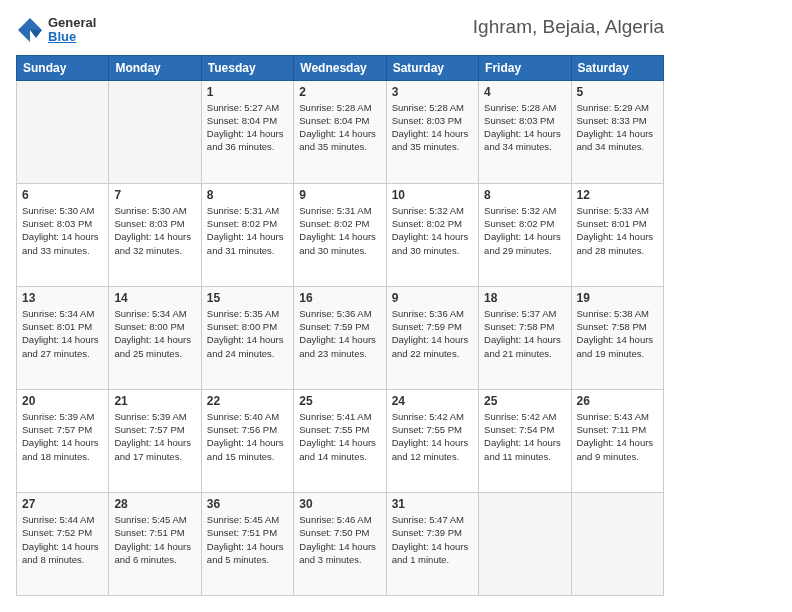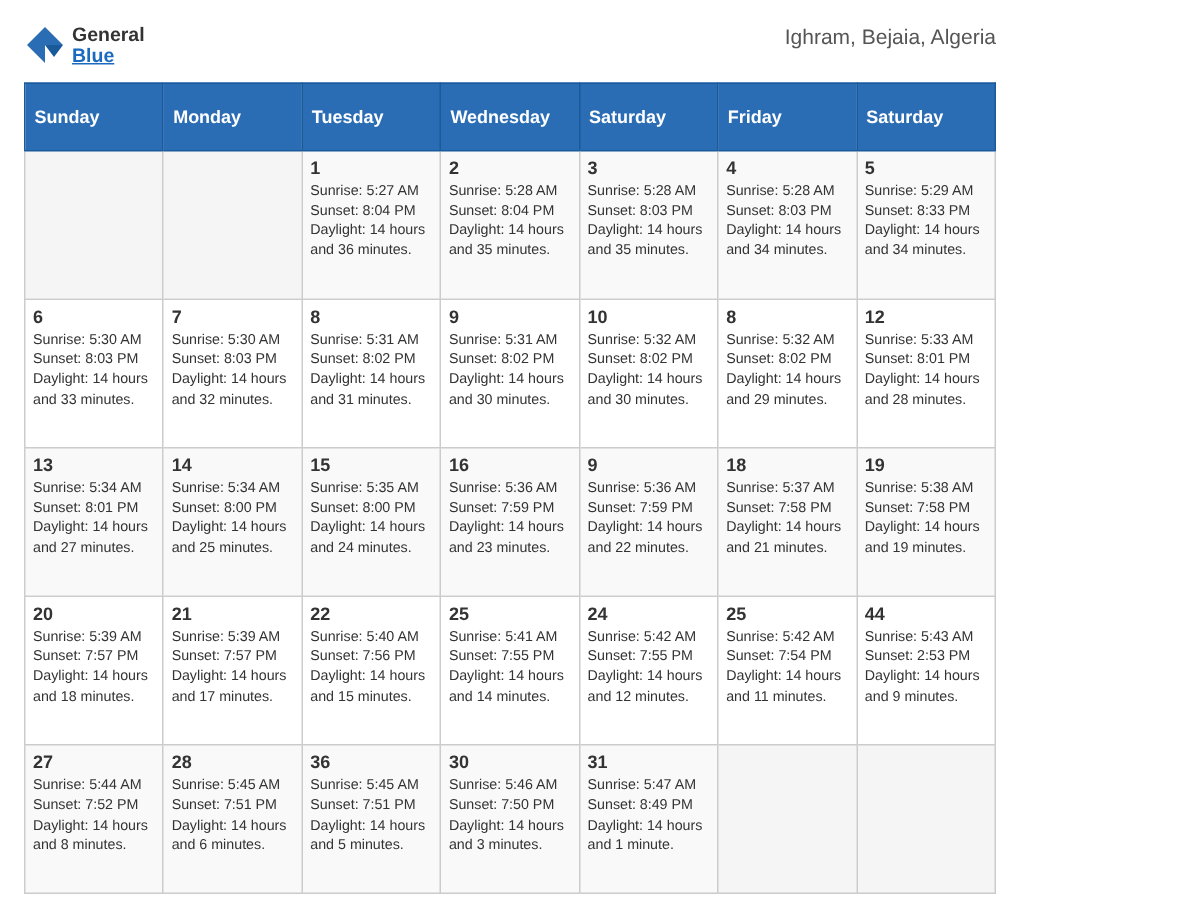--- a/index.html
+++ b/index.html
@@ -43,35 +43,35 @@
     }
     .title-block {
       text-align: right;
     }
     .month-title {
       font-size: 32px;
       color: #333;
       font-weight: normal;
     }
     .location {
-      font-size: 14px;
+      font-size: 19px;
       color: #555;
     }
     .calendar {
       flex: 1;
       border: 1px solid #ccc;
       border-collapse: collapse;
       width: 100%;
       table-layout: fixed;
     }
     .calendar th {
       background-color: #2a6db5;
       color: white;
       text-align: left;
-      padding: 15px 6px;
+      padding: 5px 6px;
       font-size: 12px;
       border: 1px solid #1a5a9a;
     }
     .calendar td {
       border: 1px solid #ccc;
       vertical-align: top;
       padding: 4px 5px;
       font-size: 10px;
       color: #333;
       height: 80px;
@@ -310,23 +310,23 @@
 and 12 minutes.</div>
           </td>
           <td>
             <span class="day-num">25</span>
             <div class="day-info">Sunrise: 5:42 AM
 Sunset: 7:54 PM
 Daylight: 14 hours
 and 11 minutes.</div>
           </td>
           <td>
-            <span class="day-num">44</span>
+            <span class="day-num">26</span>
             <div class="day-info">Sunrise: 5:43 AM
-Sunset: 2:53 PM
+Sunset: 7:11 PM
 Daylight: 14 hours
 and 9 minutes.</div>
           </td>
         </tr>
         <tr>
           <td>
             <span class="day-num">27</span>
             <div class="day-info">Sunrise: 5:44 AM
 Sunset: 7:52 PM
 Daylight: 14 hours
@@ -349,21 +349,21 @@
           <td>
             <span class="day-num">30</span>
             <div class="day-info">Sunrise: 5:46 AM
 Sunset: 7:50 PM
 Daylight: 14 hours
 and 3 minutes.</div>
           </td>
           <td>
             <span class="day-num">31</span>
             <div class="day-info">Sunrise: 5:47 AM
-Sunset: 8:49 PM
+Sunset: 7:39 PM
 Daylight: 14 hours
 and 1 minute.</div>
           </td>
           <td class="empty-cell"></td>
           <td class="empty-cell"></td>
         </tr>
       </tbody>
   </table>
 </div>
 

